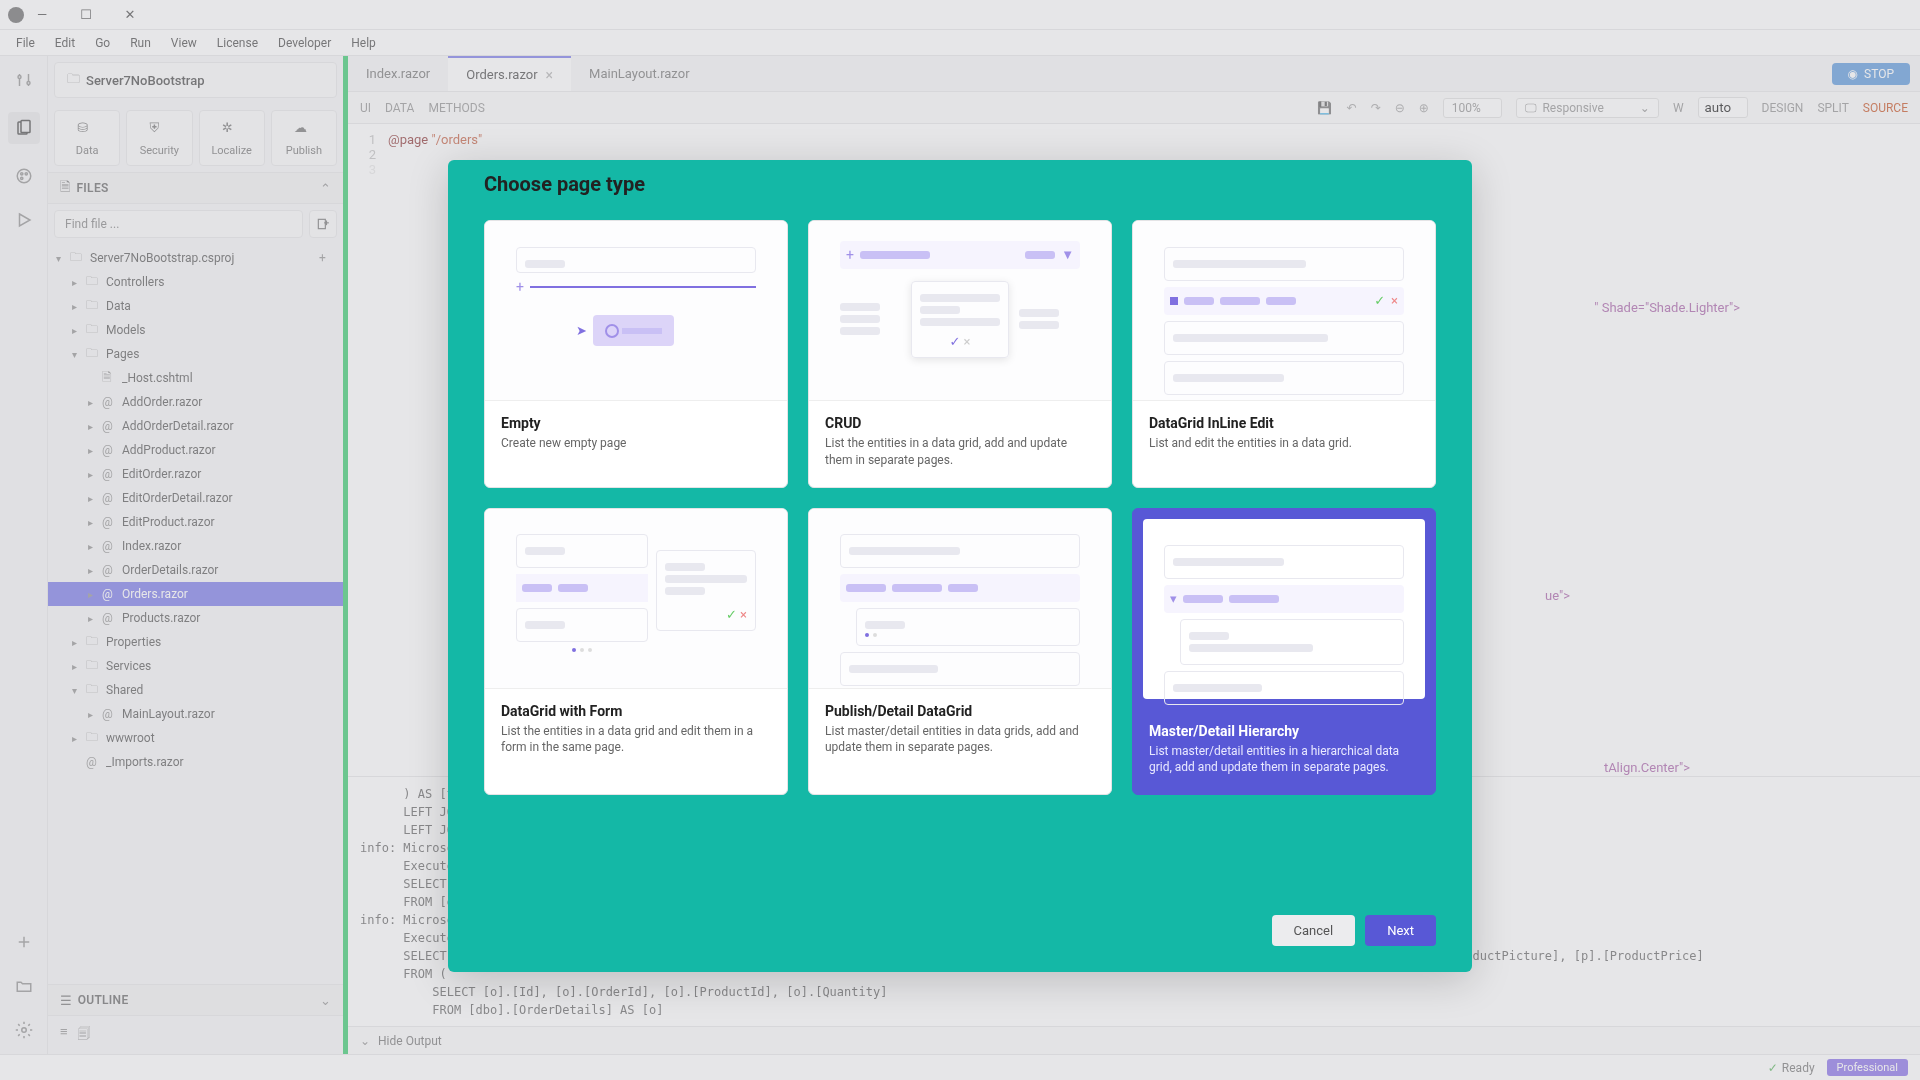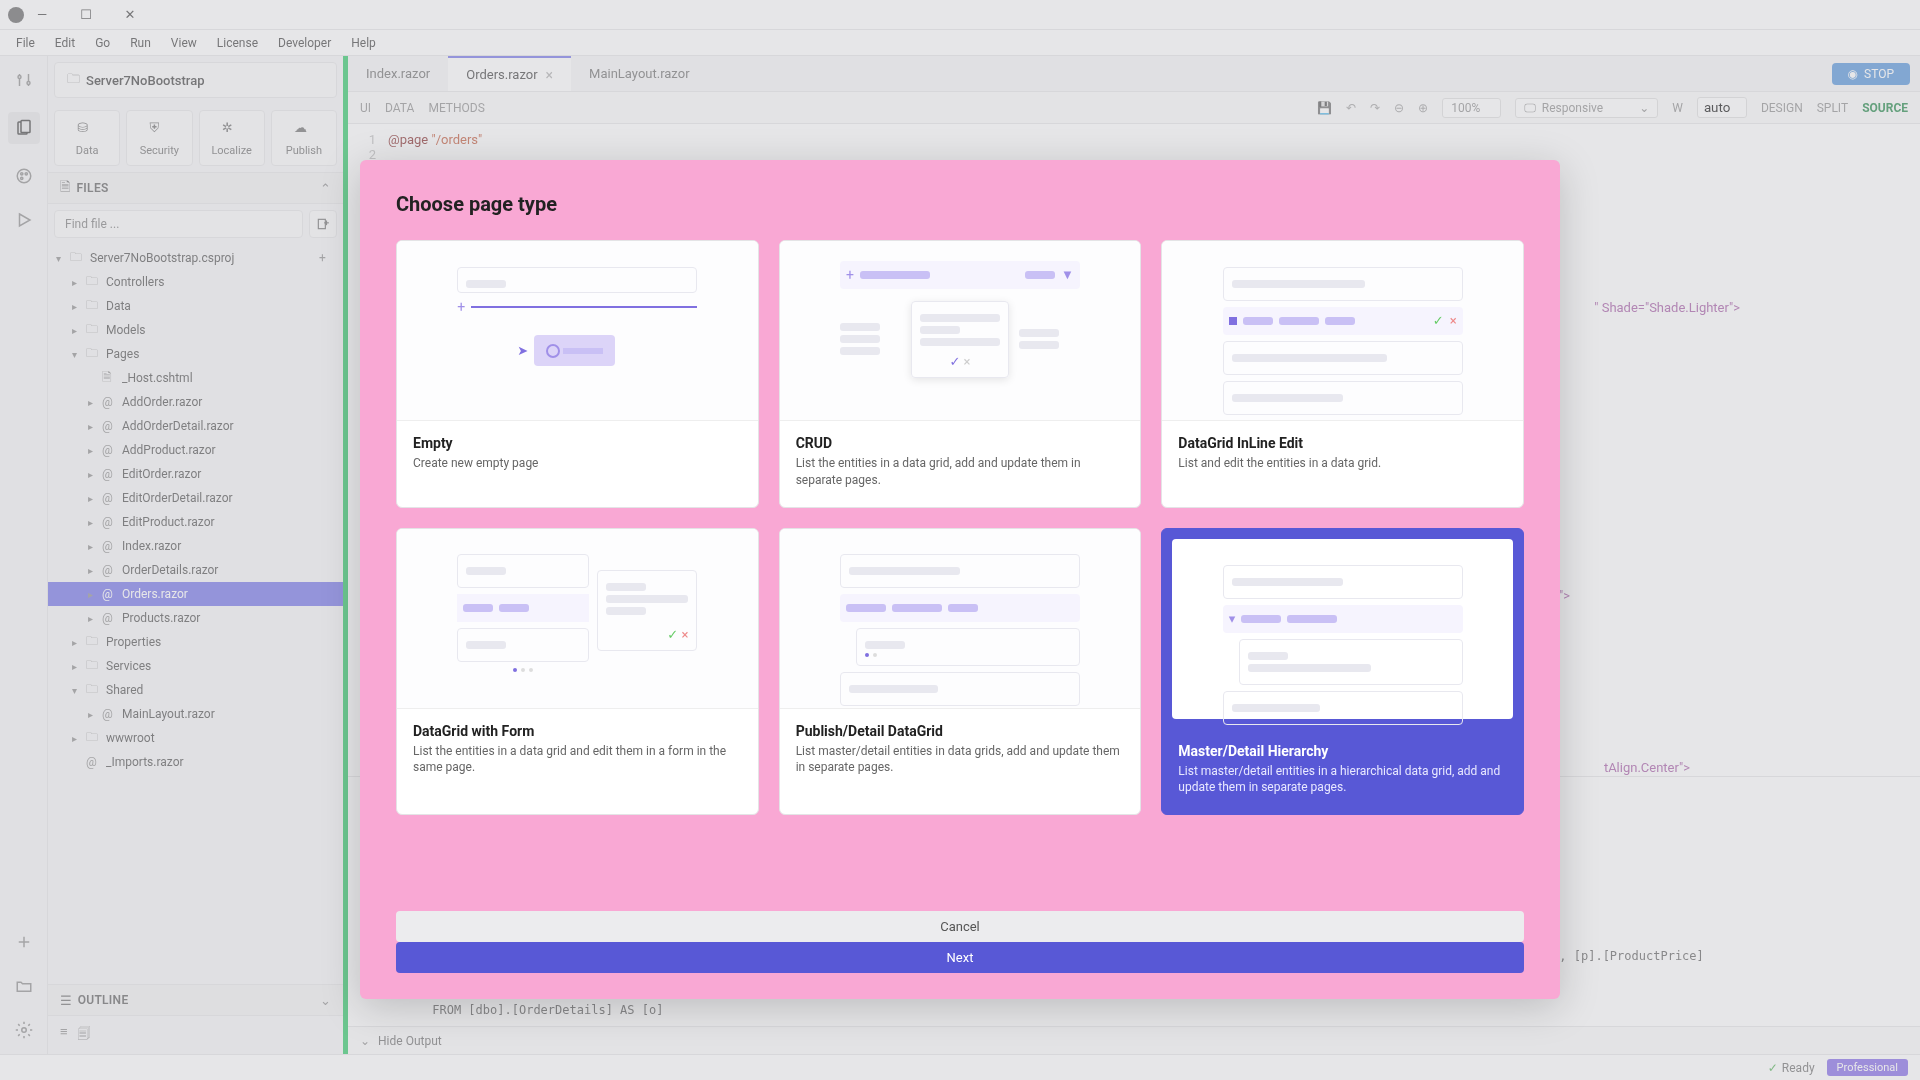--- a/index.html
+++ b/index.html
@@ -52,21 +52,21 @@
 
 .editor-area { flex: 1; display: flex; flex-direction: column; background: #fff; min-width: 0; }
 .tabs-row { height: 36px; display: flex; align-items: center; background: #f5f5f6; border-bottom: 1px solid #e4e4e6; }
 .tab { height: 100%; padding: 0 18px; display: flex; align-items: center; gap: 8px; font-size: 13px; color: #666; cursor: pointer; }
 .tab.active { background: #fff; color: #333; border-top: 2px solid #6b6be5; }
 .tab-close { color: #aaa; font-size: 14px; }
 .stop-btn { margin-left: auto; margin-right: 10px; background: #4a8dd8; color: #fff; padding: 4px 16px; border-radius: 4px; font-size: 12px; display: flex; align-items: center; gap: 6px; cursor: pointer; }
 
 .editor-toolbar { height: 32px; display: flex; align-items: center; padding: 0 12px; gap: 14px; border-bottom: 1px solid #e4e4e6; background: #fafafa; font-size: 12px; color: #888; }
 .et-item { cursor: pointer; }
-.et-item.active { color: #15803d; font-weight: 700; }
+.et-item.active { color: #c2410c; font-weight: 400; }
 .et-spacer { flex: 1; }
 .et-icon { color: #999; cursor: pointer; }
 .zoom-sel { border: 1px solid #ddd; border-radius: 3px; padding: 2px 20px 2px 8px; background: #fff; }
 .resp-sel { border: 1px solid #ddd; border-radius: 3px; padding: 2px 8px; background: #fff; display: flex; align-items: center; gap: 6px; }
 .et-right { margin-left: auto; display: flex; gap: 14px; }
 
 .code-area { flex: 1; padding: 8px 0; font-family: 'Consolas', monospace; font-size: 13px; overflow: hidden; position: relative; }
 .code-line { display: flex; }
 .line-num { width: 40px; text-align: right; padding-right: 12px; color: #bbb; }
 .code-text { color: #7f1d1d; }
@@ -76,33 +76,33 @@
 .output-footer { height: 28px; border-top: 1px solid #e4e4e6; display: flex; align-items: center; padding: 0 12px; font-size: 12px; color: #666; background: #fafafa; }
 .chev-sm { margin-right: 8px; color: #888; }
 
 .statusbar { height: 26px; background: #fff; border-top: 1px solid #e4e4e6; display: flex; align-items: center; padding: 0 12px; font-size: 12px; color: #666; }
 .status-spacer { flex: 1; }
 .status-check { color: #4caf50; margin-right: 4px; }
 .pro-badge { background: #7b5fe5; color: #fff; padding: 2px 10px; border-radius: 3px; font-size: 11px; margin-left: 12px; }
 
 
 .modal-overlay { position: absolute; inset: 0; background: rgba(200,200,205,0.45); display: flex; align-items: flex-start; justify-content: center; padding-top: 160px; z-index: 100; }
-.modal { width: 1200px; background: #f9a8d4; border-radius: 6px; padding: 32px 36px 26px; box-shadow: 0 8px 40px rgba(0,0,0,0.18); }
+.modal { width: 1024px; background: #14b8a6; border-radius: 6px; padding: 12px 36px 26px; box-shadow: 0 8px 40px rgba(0,0,0,0.18); }
 .modal-title { font-size: 20px; font-weight: 700; color: #222; margin-bottom: 24px; }
 .card-grid { display: grid; grid-template-columns: repeat(3, 1fr); gap: 20px; }
 .card { border: 1px solid #e4e4e6; border-radius: 6px; padding: 0; cursor: pointer; overflow: hidden; background: #fff; }
 .card.selected { background: #5858d6; border-color: #5858d6; }
 .card.selected .card-title { color: #fff; }
 .card.selected .card-desc { color: #e8e8ff; }
 .card-preview { height: 180px; background: #fdfdfe; border-bottom: 1px solid #eee; display: flex; align-items: center; justify-content: center; }
 .card.selected .card-preview { background: #fff; margin: 10px; border-radius: 4px; border: none; }
 .card-body { padding: 14px 16px 18px; }
 .card-title { font-size: 14px; font-weight: 700; color: #222; margin-bottom: 4px; }
 .card-desc { font-size: 12px; color: #666; line-height: 1.4; }
-.modal-footer { display: flex; justify-content: flex-end; margin-top: 96px; flex-direction: column; }
+.modal-footer { display: flex; justify-content: flex-end; gap: 10px; margin-top: 120px; }
 .btn { padding: 8px 22px; border-radius: 4px; font-size: 13px; cursor: pointer; border: none; }
 .btn-cancel { background: #ececee; color: #555; }
 .btn-next { background: #5858d6; color: #fff; }
 
 
 .pv { width: 240px; height: 140px; position: relative; }
 .pv-bar { height: 8px; background: #e8e8ef; border-radius: 3px; margin: 4px 0; }
 .pv-bar.sm { width: 40px; }
 .pv-bar.pr { background: #c9c0f5; }
 .pv-box { border: 1px solid #e8e8ef; border-radius: 4px; padding: 8px; margin: 6px 0; }

